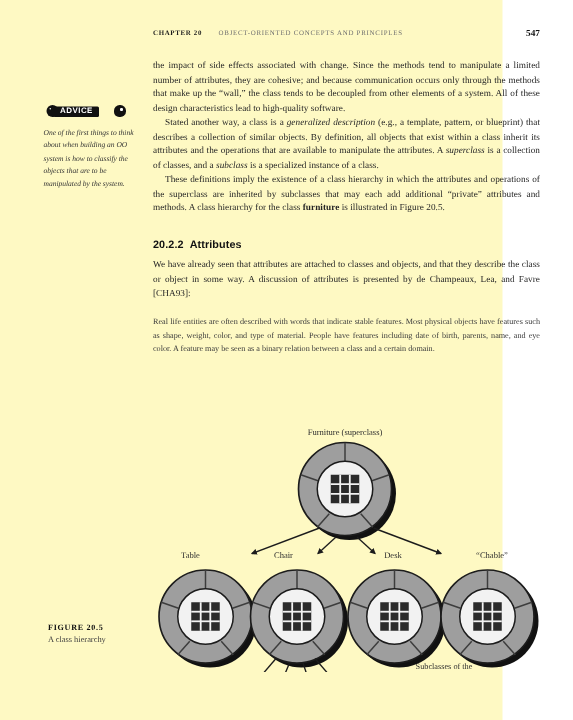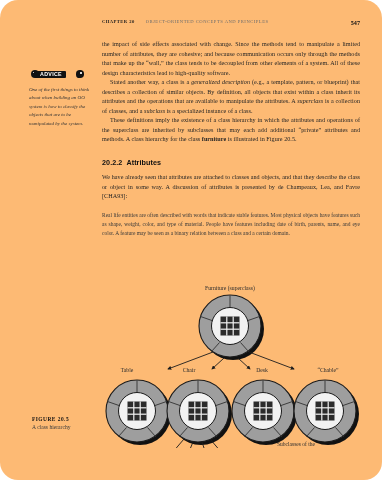--- a/index.html
+++ b/index.html
@@ -13,24 +13,23 @@
     position: relative;
     overflow: hidden;
     font-family: "Liberation Serif", serif;
     color: #1a1a1a;
   }
 
   
   #page {
     position: absolute;
     left: 0; top: 0;
-    width: 382px;
+    width: 335px;
     height: 480px;
-    background: #fdba74;
-    border-radius: 18px;
+    background: #fef9c3;
   }
 
   
   #running-head {
     position: absolute;
     left: 102px;
     top: 19px;
     width: 258px;
     height: 11px;
   }

